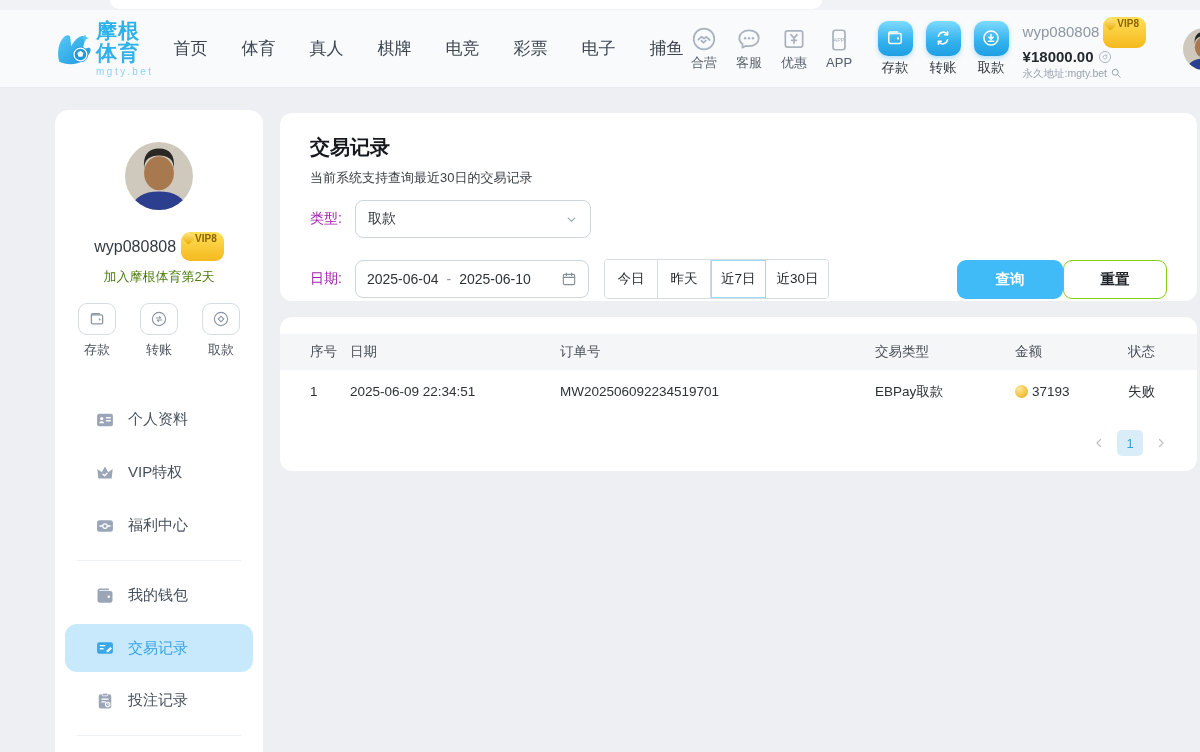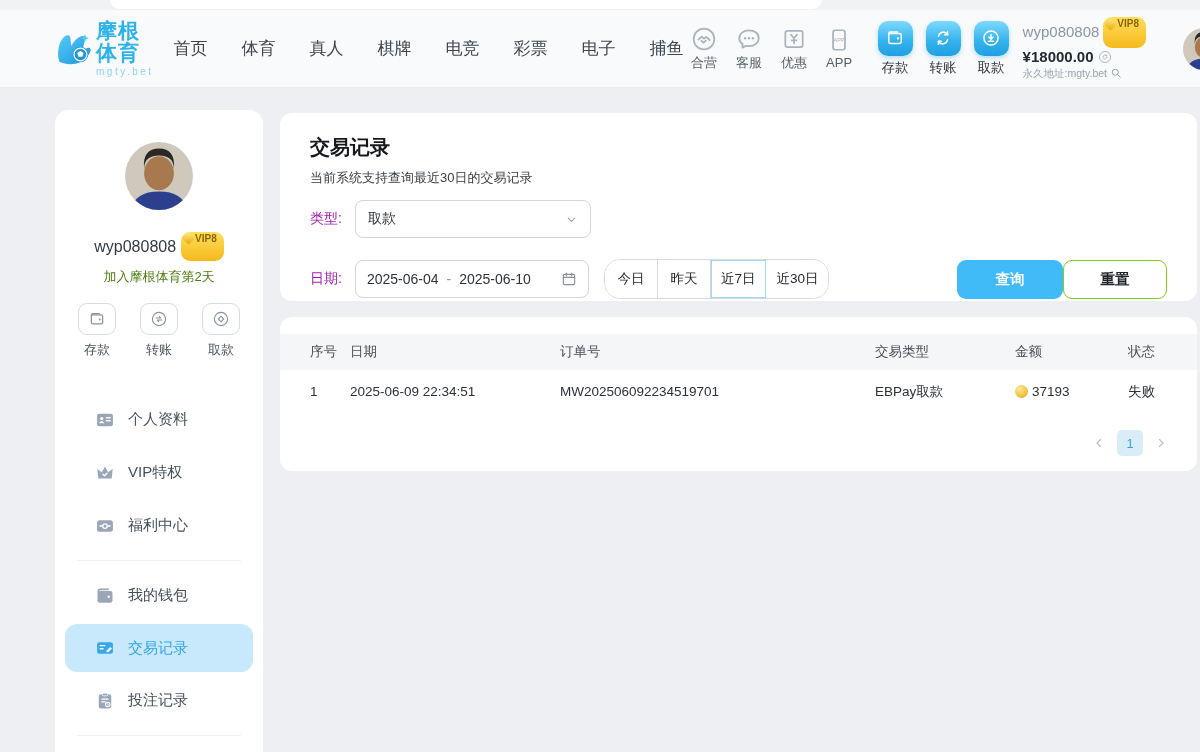--- a/index.html
+++ b/index.html
@@ -106,21 +106,21 @@
 
   .date-row { margin-top:21px; }
   .date-box {
     width:234px; height:38px; border:1px solid #cfd5db; border-radius:8px;
     display:flex; align-items:center; padding:0 11px; gap:8px; cursor:pointer; background:#fff;
     font-size:14px; color:#2e3338;
   }
   .date-sep { color:#8d959f; }
   .date-box .cal { margin-left:auto; color:#868f99; }
 
-  .range-group { display:flex; margin-left:15px; border:1px solid #d6dbe1; border-radius:16px; overflow:hidden; background:#fff; }
+  .range-group { display:flex; margin-left:15px; border:1px solid #d6dbe1; border-radius:4px; overflow:hidden; background:#fff; }
   .range-btn {
     min-width:53px; height:38px; padding:0 10px; display:flex; align-items:center; justify-content:center;
     font-size:13.5px; color:#24282d; cursor:pointer; border-right:1px solid #d6dbe1; background:#fff;
   }
   .range-btn:last-child { border-right:none; }
   .range-btn.active { outline:1.5px solid #9edaf6; outline-offset:-1.5px; }
 
   .filter-buttons { margin-left:auto; display:flex; }
   .btn { height:39px; border-radius:9px; display:flex; align-items:center; justify-content:center; font-size:14.5px; font-weight:bold; cursor:pointer; }
   .btn-primary { width:106px; background:#41bbf7; color:#fff; border:none; }

